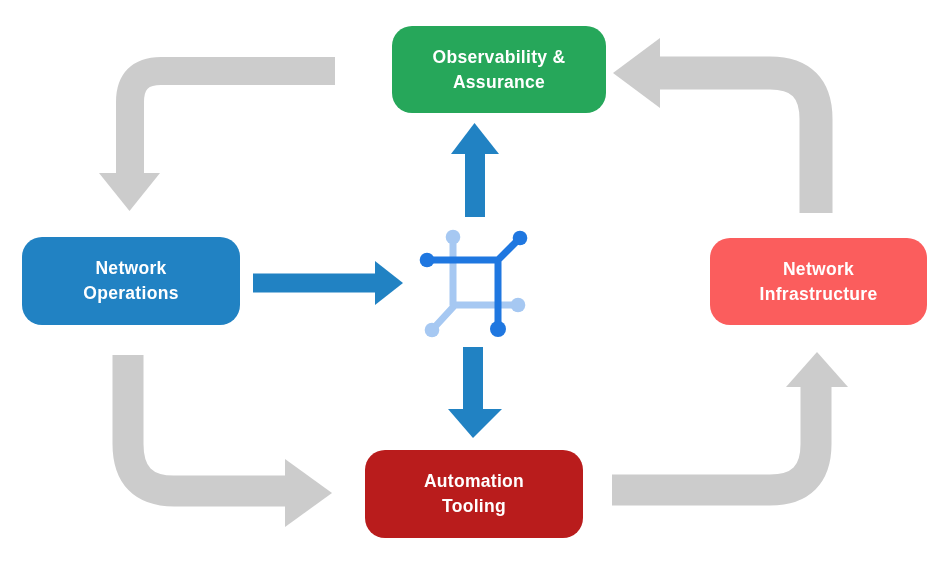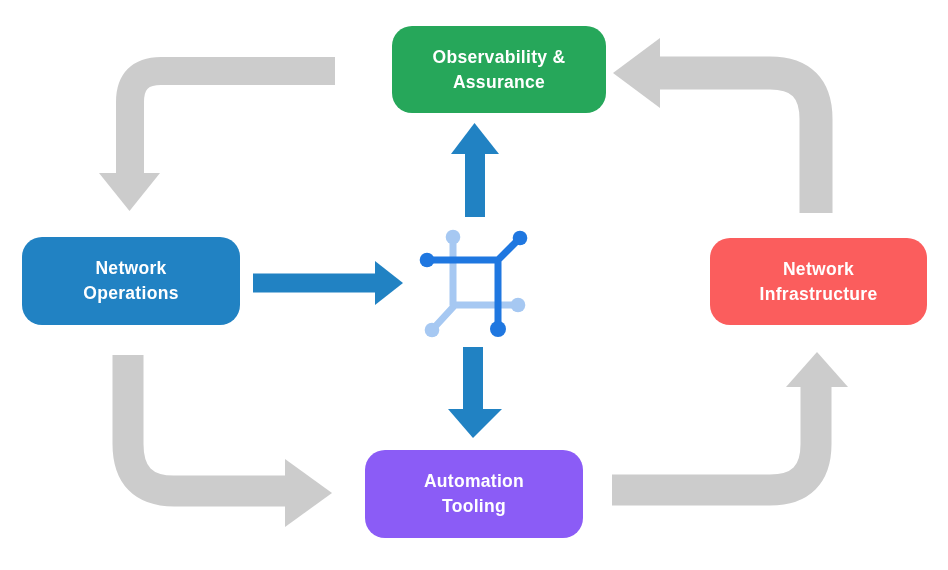--- a/index.html
+++ b/index.html
@@ -105,18 +105,18 @@
   <div class="node node-operations" style="background-color: rgb(33, 130, 195);">
     <span class="node-label">Network
 Operations</span>
   </div>
 
   <div class="node node-infrastructure" style="background-color: rgb(251, 93, 93);">
     <span class="node-label">Network
 Infrastructure</span>
   </div>
 
-  <div class="node node-automation" style="background-color: #8b5cf6;">
+  <div class="node node-automation" style="background-color: #b91c1c;">
     <span class="node-label">Automation
 Tooling</span>
   </div>
 
 </div>
 
 </body></html>

